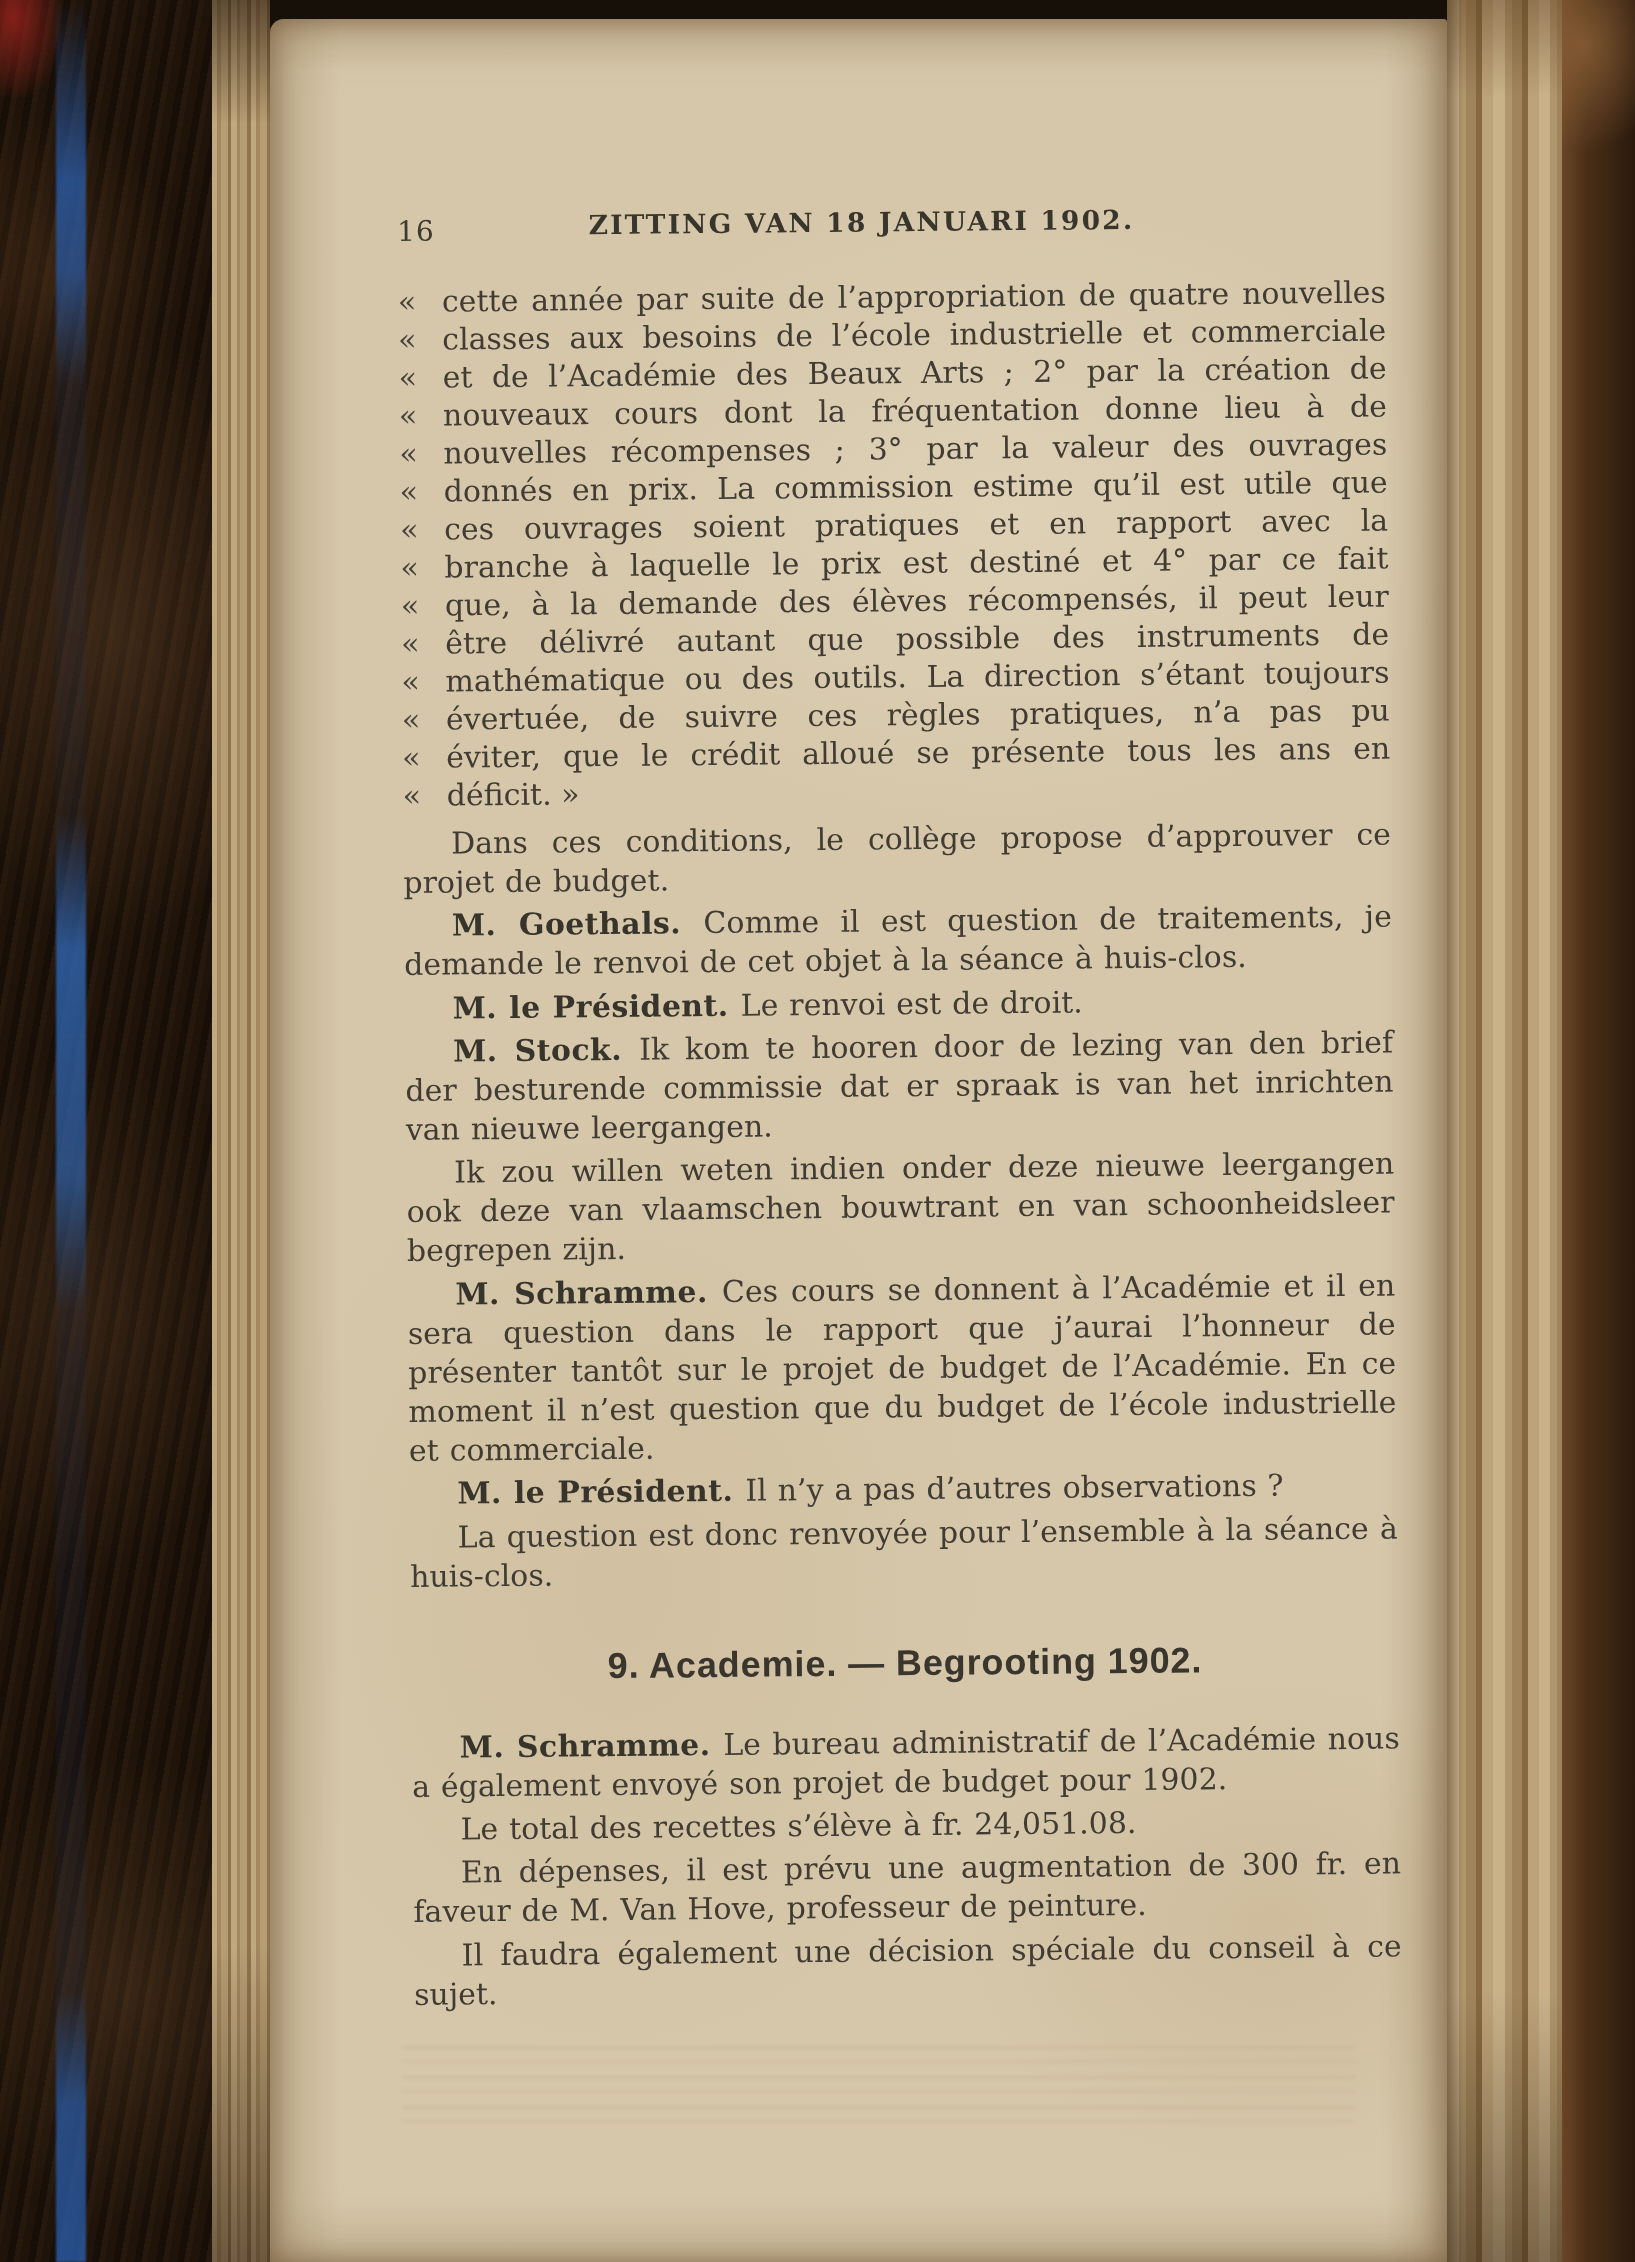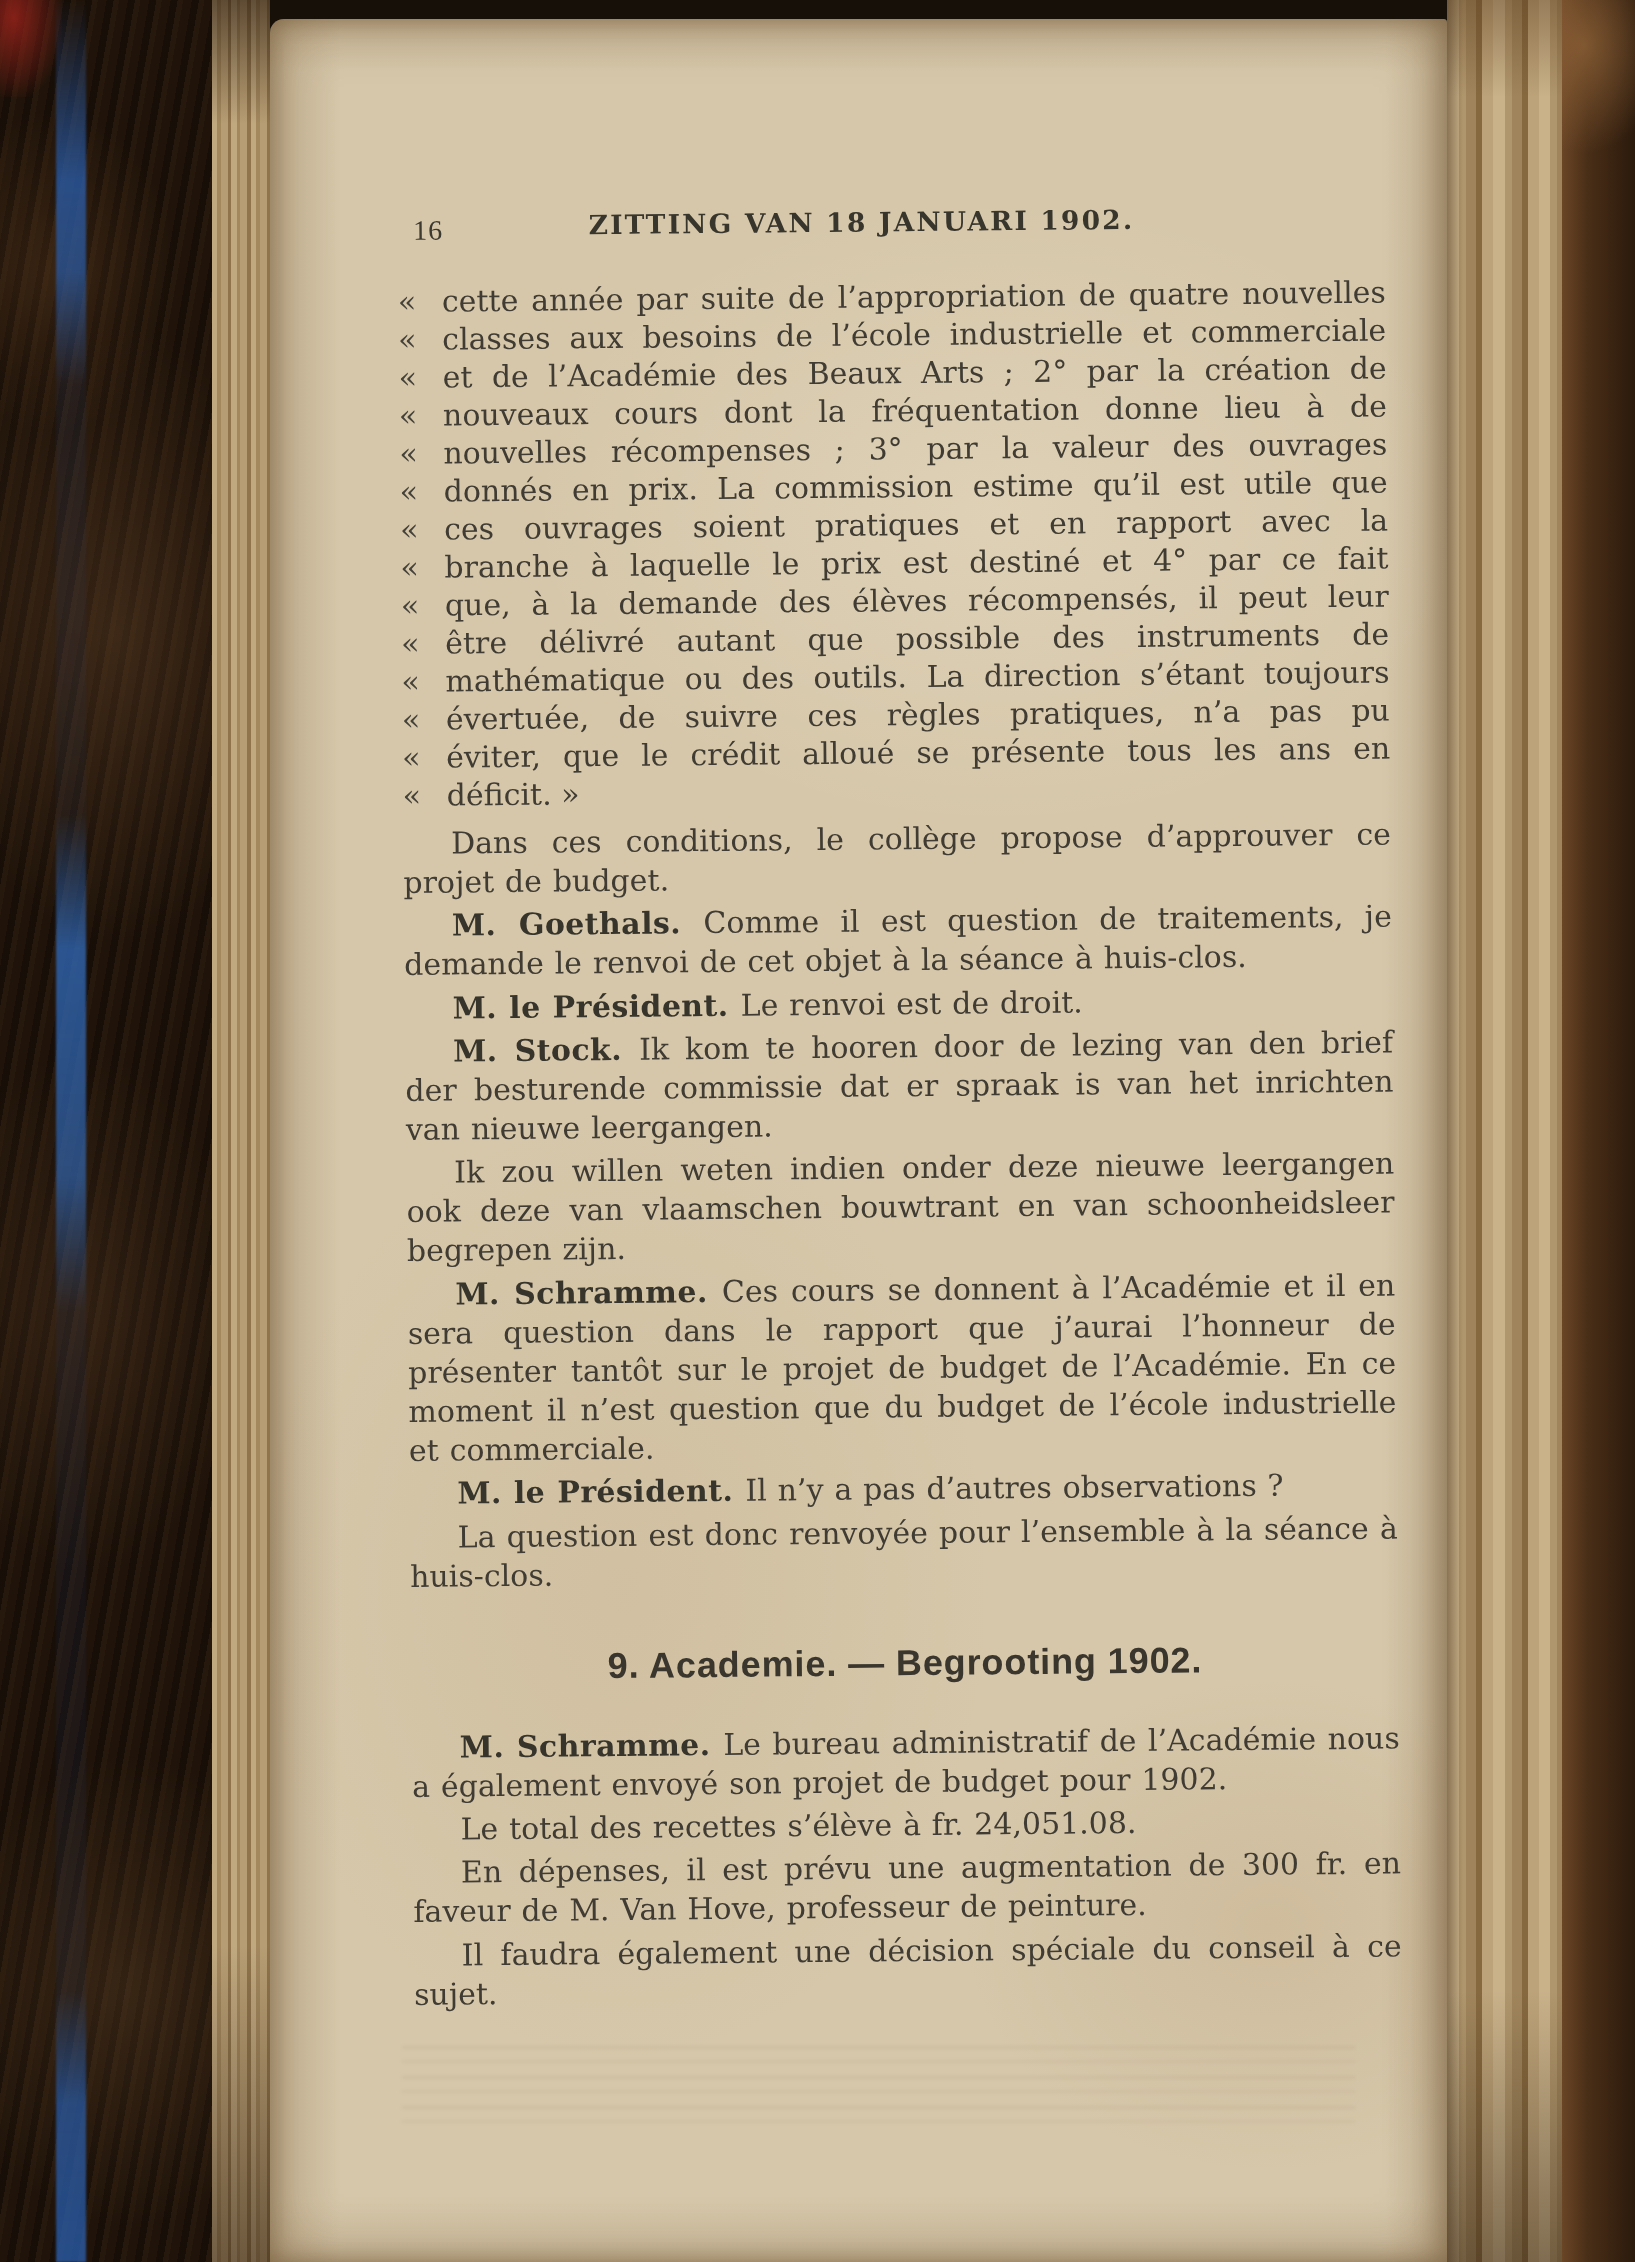--- a/index.html
+++ b/index.html
@@ -87,21 +87,21 @@
       inset 8.8px 0 19.4px rgba(105,80,45,.28);
   }
   .content{
     position:absolute;left:127px;top:192px;width:988px;
     color:#403c33;
     transform:rotate(-0.55deg);
     transform-origin:top left;
   }
   
   .page-header{position:relative;height:37px;margin-bottom:35px;}
-  .pagenum{position:absolute;left:16px;top:3.5px;font-size:28px;letter-spacing:0.9px;color:#3c3930;font-family:Liberation Serif, serif;}
+  .pagenum{position:absolute;left:0;top:3.5px;font-size:28px;letter-spacing:0.9px;color:#3c3930;}
   .running-title{
     position:absolute;left:47%;transform:translateX(-50%);top:0;
     white-space:nowrap;font-weight:700;font-size:26.5px;letter-spacing:2.2px;color:#38352c;
   }
   
   .q-line{display:flex;font-size:30px;line-height:38px;}
   .q-mark{flex:0 0 44px;color:#45423a;}
   .q-text{flex:1;text-align:justify;text-align-last:justify;}
   .q-line.short .q-text{text-align-last:left;}
   .quote-block{margin-bottom:8.8px;}

